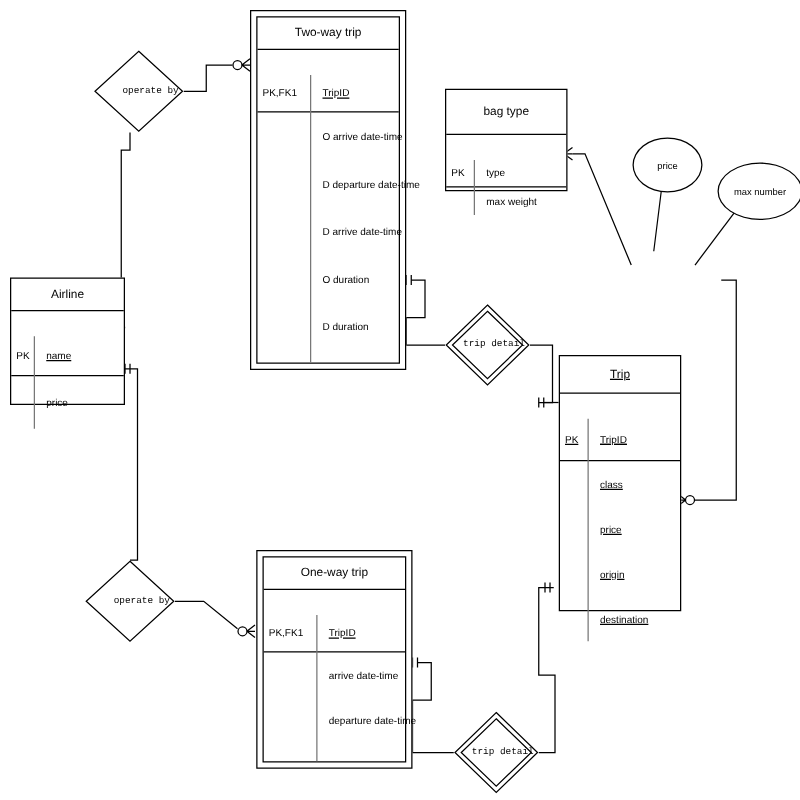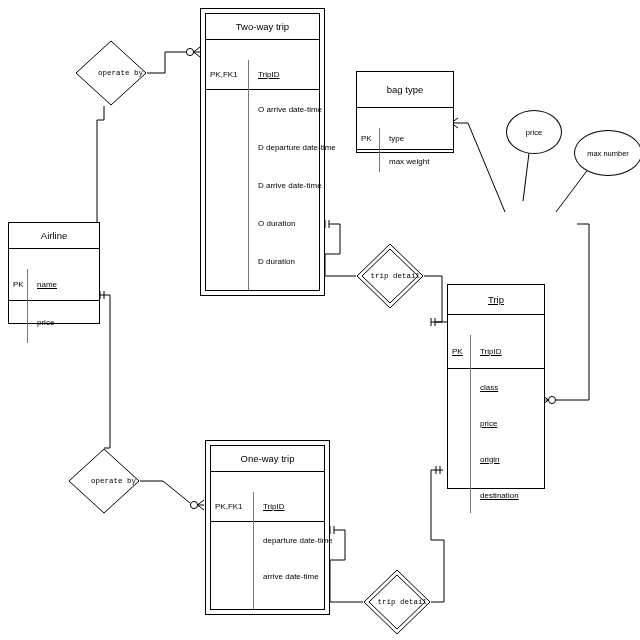--- a/index.html
+++ b/index.html
@@ -113,25 +113,25 @@
     <div class="inner">
       <div class="ent-title">One-way trip</div>
       <div class="ent-body" style="position:relative;">
         <div class="keycol" style="left:42px;"></div>
         <div class="attr-row pk-sep" style="height:30px;">
           <div class="attr-key" style="width:42px;">PK,FK1</div>
           <div class="attr-name" style="text-decoration:underline;">TripID</div>
         </div>
         <div class="attr-row" style="height:36px;">
           <div class="attr-key" style="width:42px;"></div>
+          <div class="attr-name">arrive date-time</div>
+        </div>
+        <div class="attr-row" style="height:36px;">
+          <div class="attr-key" style="width:42px;"></div>
           <div class="attr-name">departure date-time</div>
-        </div>
-        <div class="attr-row" style="height:36px;">
-          <div class="attr-key" style="width:42px;"></div>
-          <div class="attr-name">arrive date-time</div>
         </div>
       </div>
     </div>
   </div>
 
   <div class="entity simple-ent" style="left:8px;top:222px;width:92px;height:102px;">
     <div class="inner" style="left:0;top:0;right:0;bottom:0;border:none;">
       <div class="ent-title">Airline</div>
       <div class="ent-body" style="position:relative;">
         <div class="keycol" style="left:18px;"></div>

